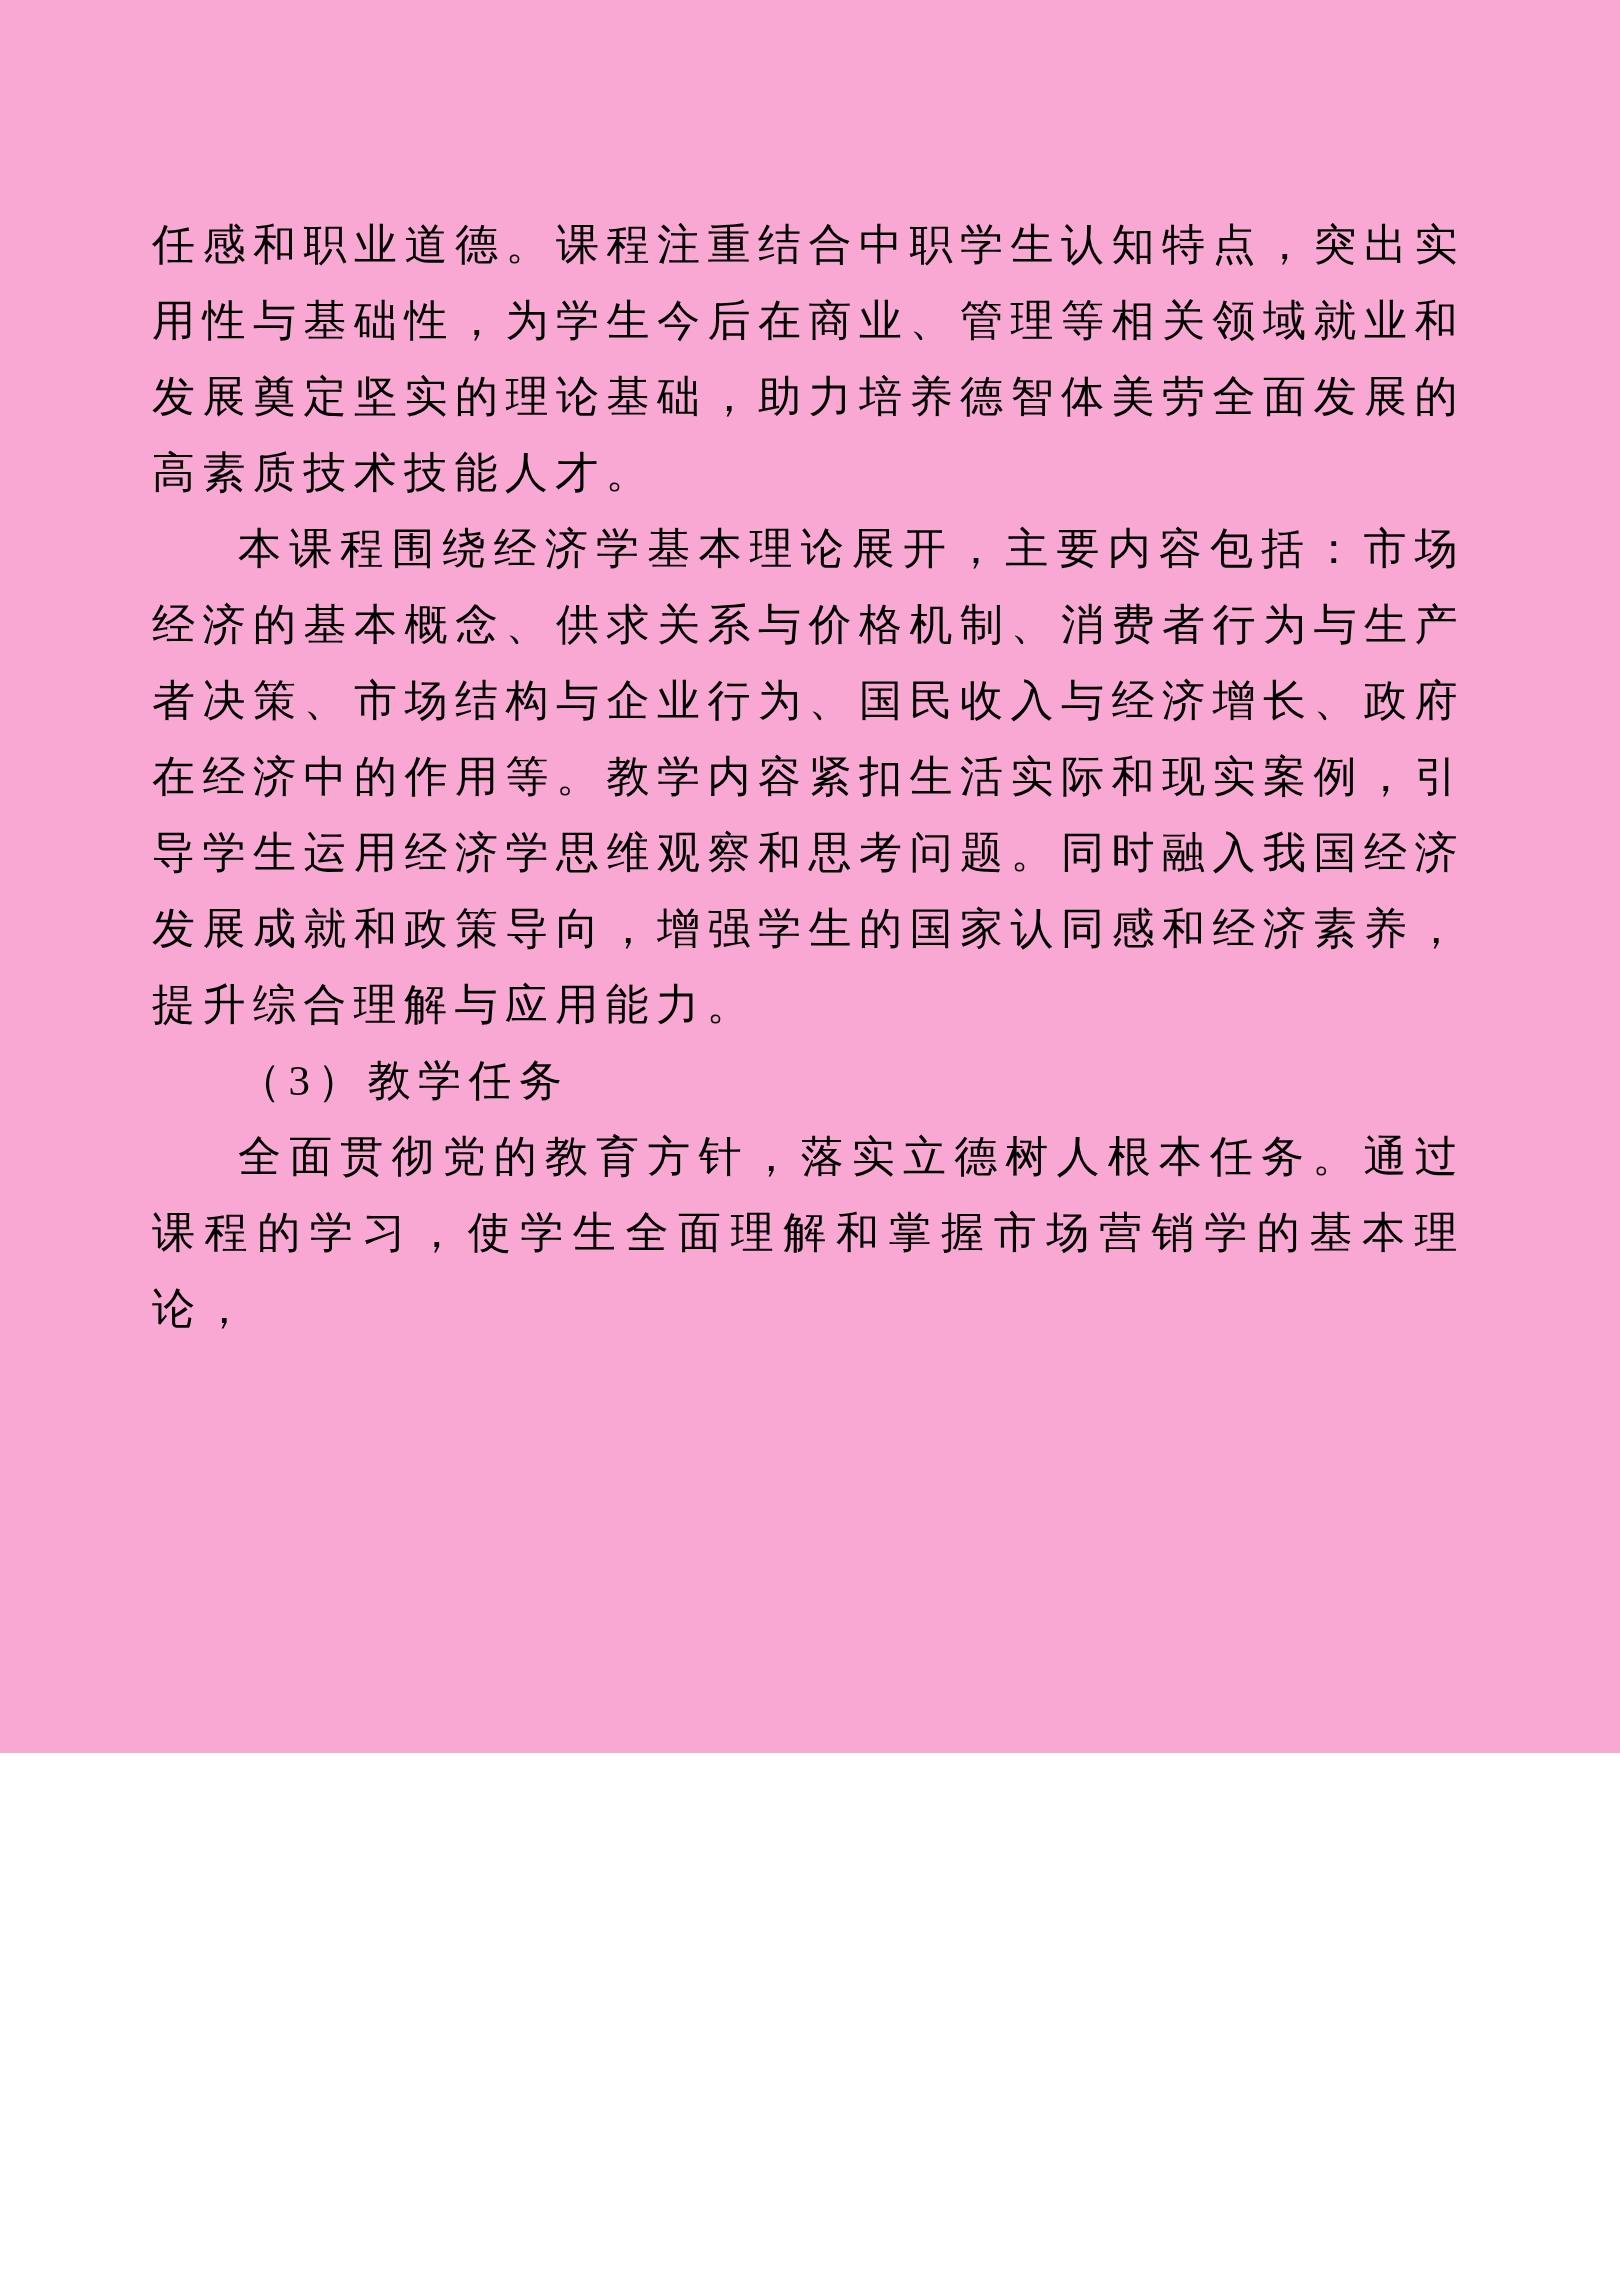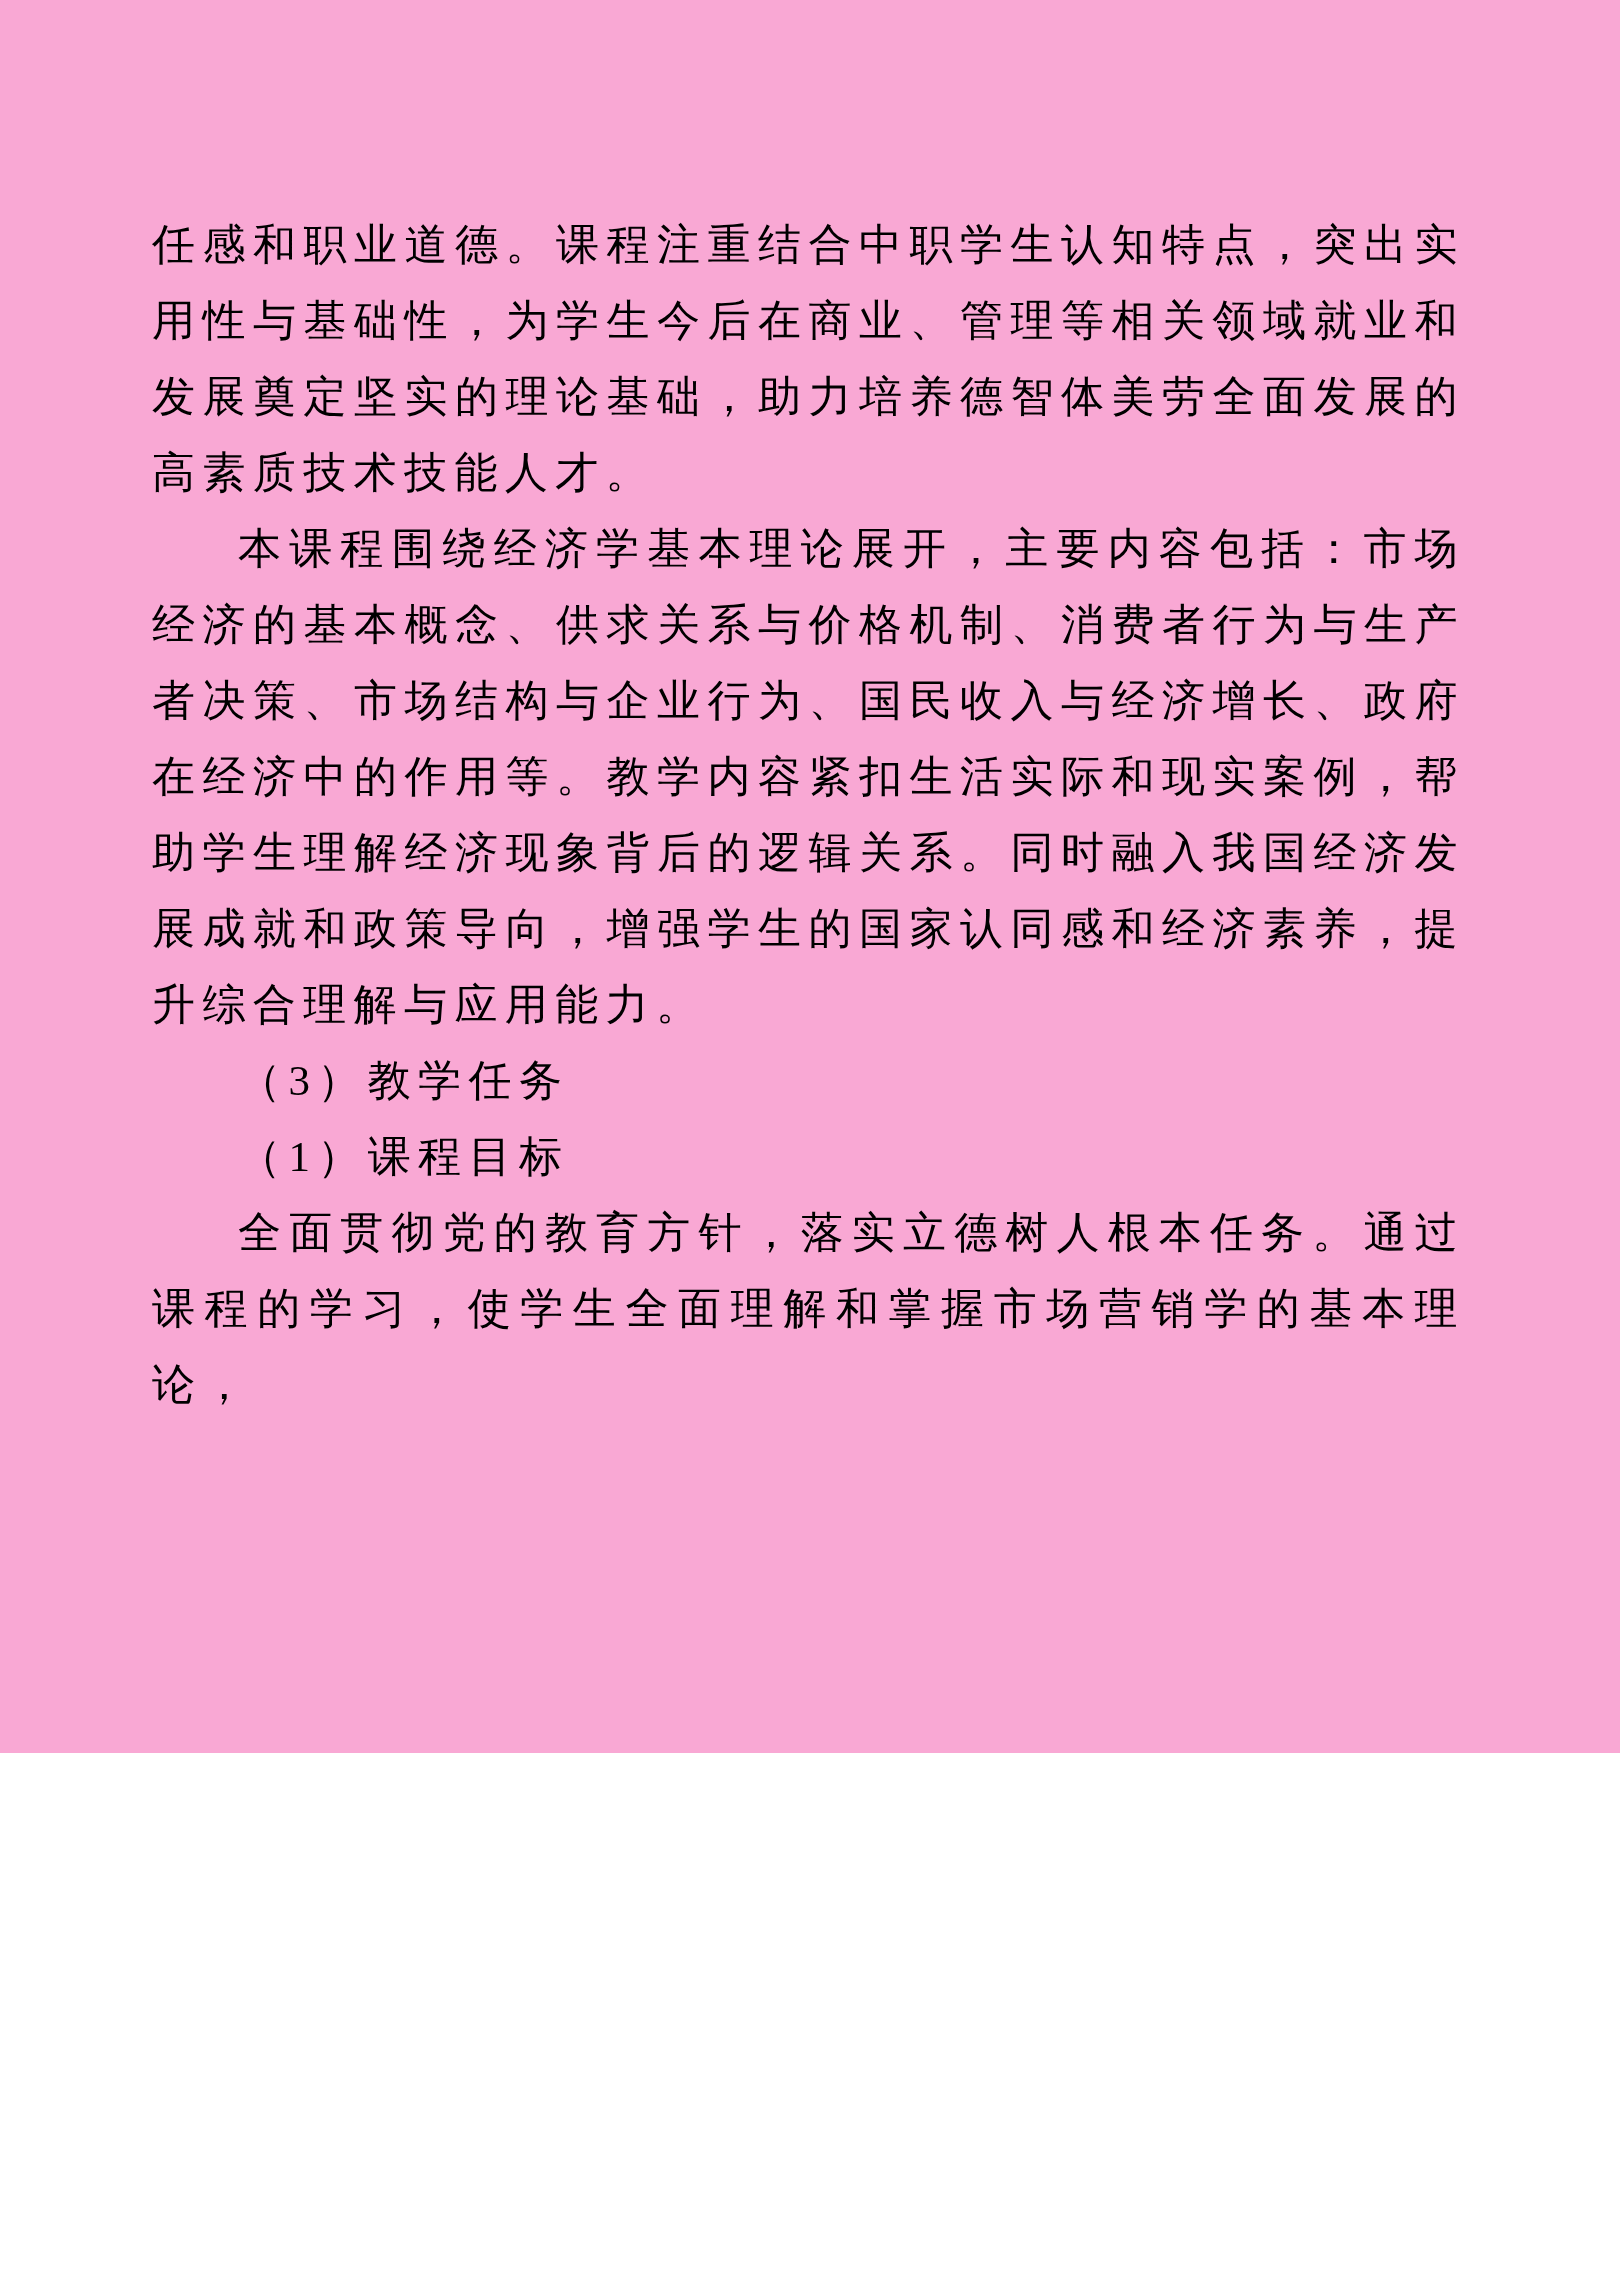--- a/index.html
+++ b/index.html
@@ -49,21 +49,20 @@
     color: #000000;
     margin-left: 34px;
   }
 </style>
 </head>
 <body>
 
 <div class="page">
   <div class="content">
     <p class="para">任感和职业道德。课程注重结合中职学生认知特点，突出实用性与基础性，为学生今后在商业、管理等相关领域就业和发展奠定坚实的理论基础，助力培养德智体美劳全面发展的高素质技术技能人才。</p>
-    <p class="para indent">本课程围绕经济学基本理论展开，主要内容包括：市场经济的基本概念、供求关系与价格机制、消费者行为与生产者决策、市场结构与企业行为、国民收入与经济增长、政府在经济中的作用等。教学内容紧扣生活实际和现实案例，帮助学生理解经济现象背后的逻辑关系。同时融入我国经济发展成就和政策导向，增强学生的国家认同感和经济素养，提升综合理解与应用能力。</p>
+    <p class="para indent">本课程围绕经济学基本理论展开，主要内容包括：市场经济的基本概念、供求关系与价格机制、消费者行为与生产者决策、市场结构与企业行为、国民收入与经济增长、政府在经济中的作用等。教学内容紧扣生活实际和现实案例，引导学生运用经济学思维观察和思考问题。同时融入我国经济发展成就和政策导向，增强学生的国家认同感和经济素养，提升综合理解与应用能力。</p>
     <p class="para indent">（3）教学任务</p>
-    <p class="para indent">（1）课程目标</p>
     <p class="para indent">全面贯彻党的教育方针，落实立德树人根本任务。通过课程的学习，使学生全面理解和掌握市场营销学的基本理论，</p>
   </div>
 
   <div class="footer">– 12 –</div>
 </div>
 
 
 </body></html>

